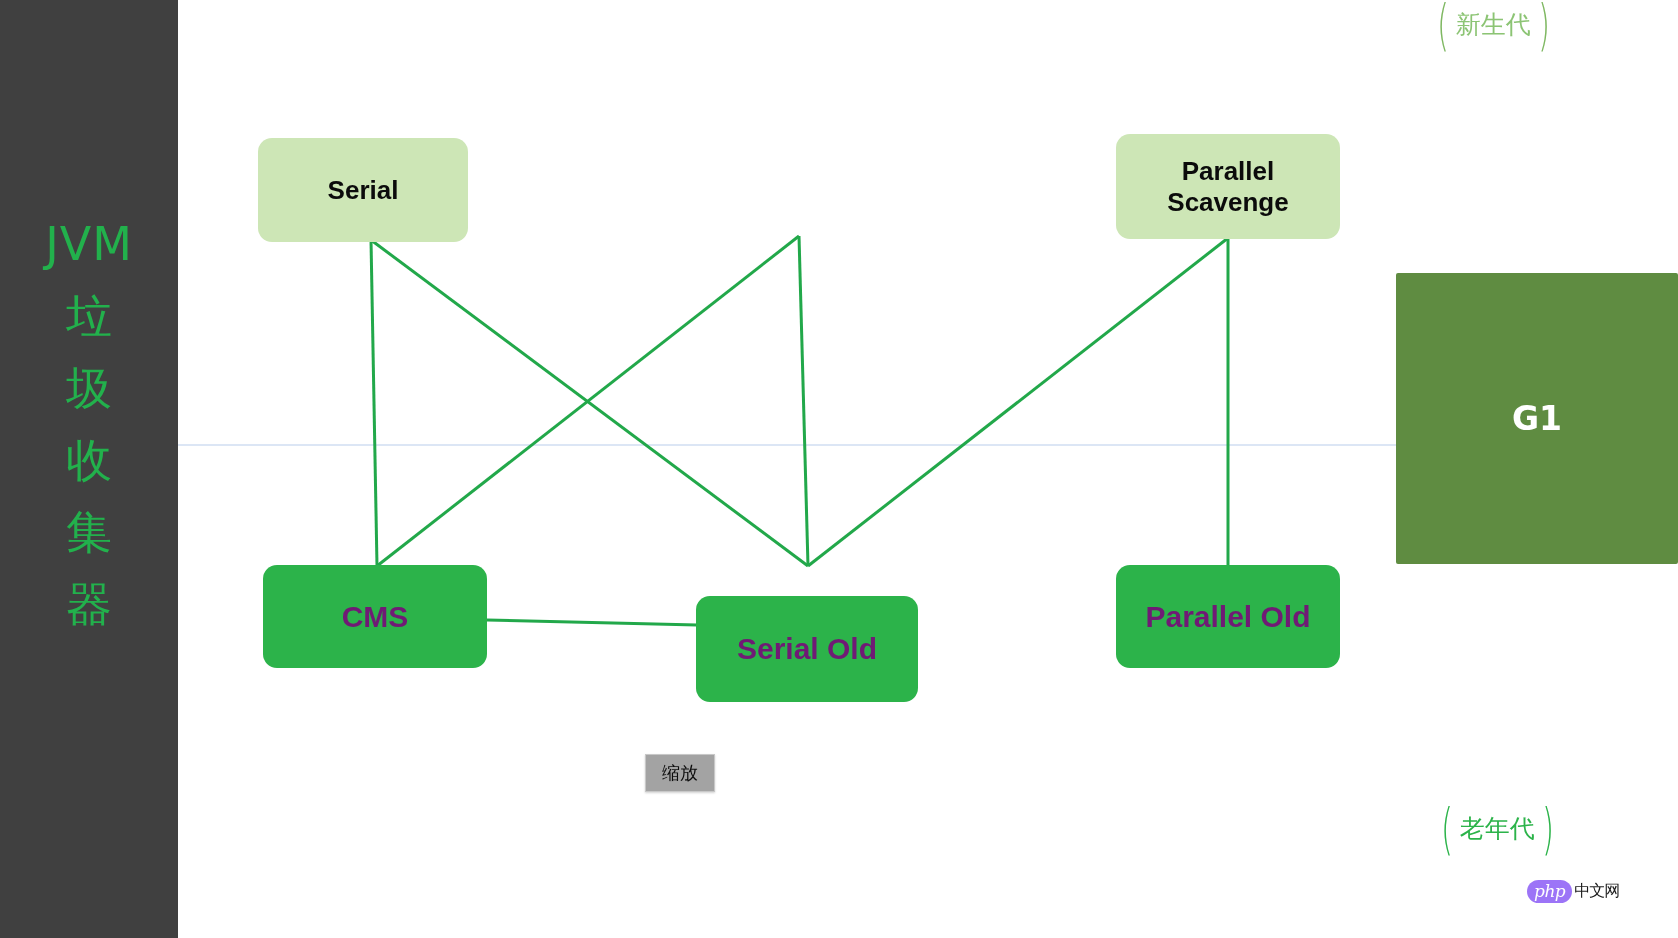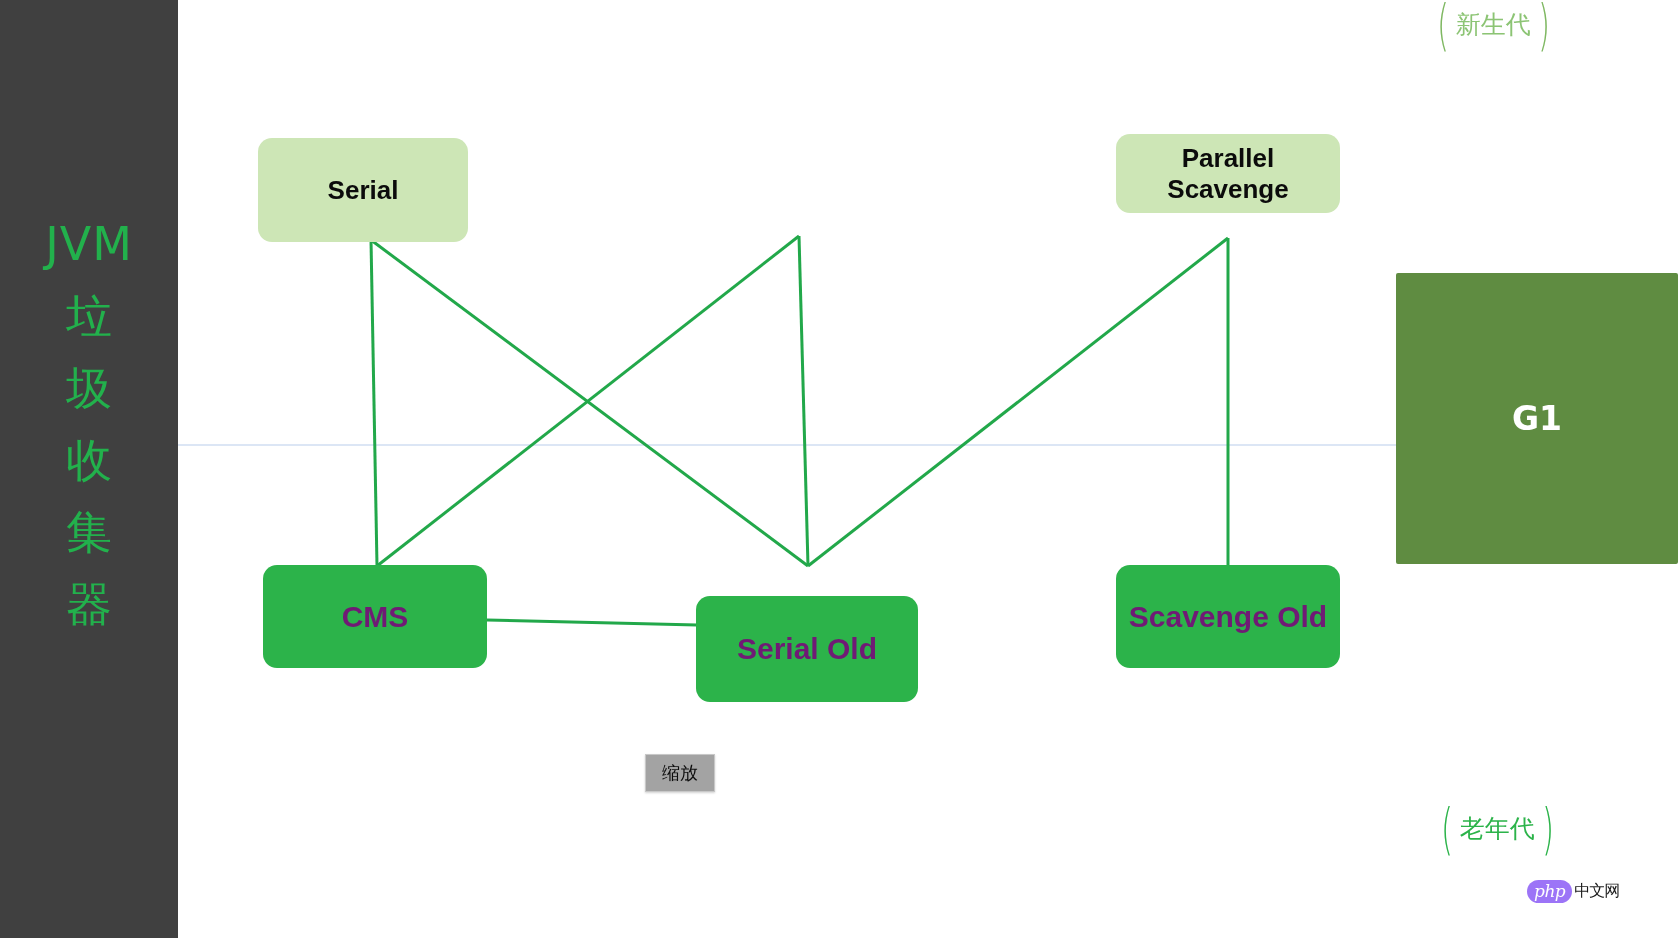--- a/index.html
+++ b/index.html
@@ -127,21 +127,21 @@
     background-image:
       linear-gradient(45deg, transparent 45%, #e8251f 45%, #e8251f 55%, transparent 55%),
       linear-gradient(-45deg, transparent 45%, #e8251f 45%, #e8251f 55%, transparent 55%);
     background-size: 5px 5px;
     background-repeat: repeat-x;
   }
 
   
   #node-serial      { left: 258px;  top: 138px; width: 210px; height: 104px; }
   #node-parnew      { left: 687px;  top: 136px; width: 222px; height: 100px; }
-  #node-pscavenge   { left: 1116px; top: 134px; width: 224px; height: 79px; }
+  #node-pscavenge   { left: 1116px; top: 134px; width: 224px; height: 105px; }
   #node-cms         { left: 263px;  top: 565px; width: 224px; height: 103px; }
   #node-serialold   { left: 696px;  top: 596px; width: 222px; height: 106px; }
   #node-parallelold { left: 1116px; top: 565px; width: 224px; height: 103px; }
 
   
   #node-g1 {
     position: absolute;
     left: 1396px;
     top: 273px;
     width: 282px;
@@ -275,21 +275,21 @@
 
   <div class="node old" id="node-cms">
     <span class="node-label">CMS</span>
   </div>
 
   <div class="node old" id="node-serialold">
     <span class="node-label">Serial Old</span>
   </div>
 
   <div class="node old" id="node-parallelold">
-    <span class="node-label">Scavenge Old</span>
+    <span class="node-label">Parallel Old</span>
   </div>
 
   <div id="node-g1">
     <span>G1</span>
   </div>
 
   <div class="gen-badge" id="badge-young">
     <span class="brk">(</span>
     <span class="gtxt">新生代</span>
     <span class="brk">)</span>

